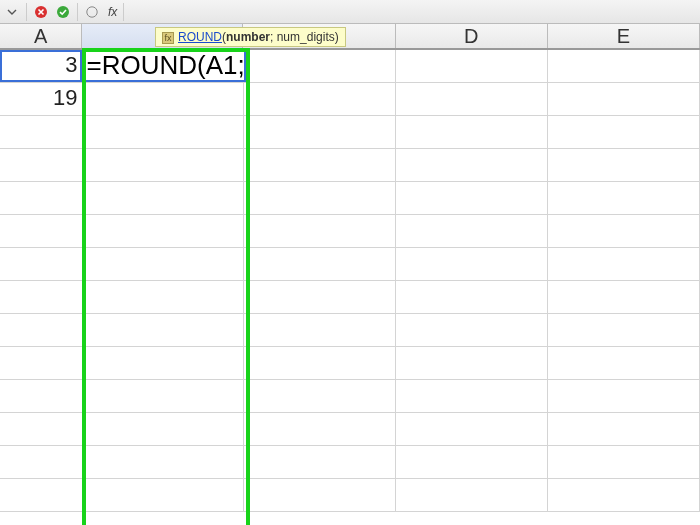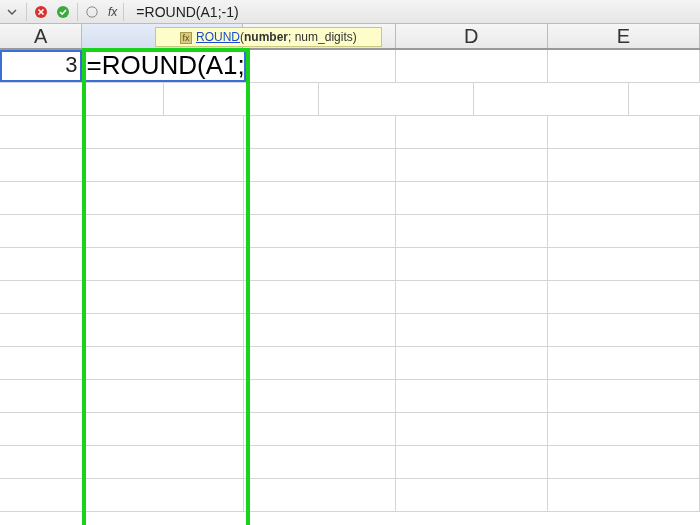--- a/index.html
+++ b/index.html
@@ -43,21 +43,21 @@
     outline: none;
     color: #222;
   }
   .tooltip {
     position: absolute;
     left: 155px;
     top: 27px;
     background: #fdfdca;
     border: 1px solid #c8c880;
     font-size: 12px;
-    padding: 2px 24px;
+    padding: 2px 6px;
     z-index: 20;
     color: #333;
   }
   .tooltip .fn {
     color: #1a4bcc;
     text-decoration: underline;
     font-weight: normal;
   }
   .tooltip .active-arg {
     font-weight: bold;
@@ -178,21 +178,20 @@
       </svg>
   </span>
   <span class="fb-divider"></span>
   <span class="fb-icon">
     <svg width="12" height="12" viewBox="0 0 12 12">
         <circle cx="6" cy="6" r="5.2" fill="none" stroke="#888" stroke-width="1"></circle>
       </svg>
   </span>
   <span class="fx-label">fx</span>
   <span class="fb-divider"></span>
-  <input class="formula-input" value="=ROUND(A1;-1)" style="">
 </div>
 
 <div class="tooltip">
   <span class="badge">fx</span><span class="fn">ROUND</span><span>(</span><span class="active-arg">number</span><span>; </span><span>num_digits</span><span>)</span>
 </div>
 
 <div class="grid-area">
   <div class="col-header-row">
     <div class="col-header colA">A</div>
     <div class="col-header colB selected">B</div>
@@ -205,20 +204,21 @@
     <div class="row">
       <div class="cell colA">3</div>
       <div class="cell colB cell-editing">
         <span class="edit-text">=ROUND(A1;</span>
       </div>
       <div class="cell colC"></div>
       <div class="cell colD"></div>
       <div class="cell colE"></div>
     </div>
     <div class="row">
+      <div class="cell colA">19</div>
       <div class="cell colB"></div>
       <div class="cell colC"></div>
       <div class="cell colD"></div>
       <div class="cell colE"></div>
     </div>
     <div class="row">
       <div class="cell colA"></div>
         <div class="cell colB"></div>
         <div class="cell colC"></div>
         <div class="cell colD"></div>

